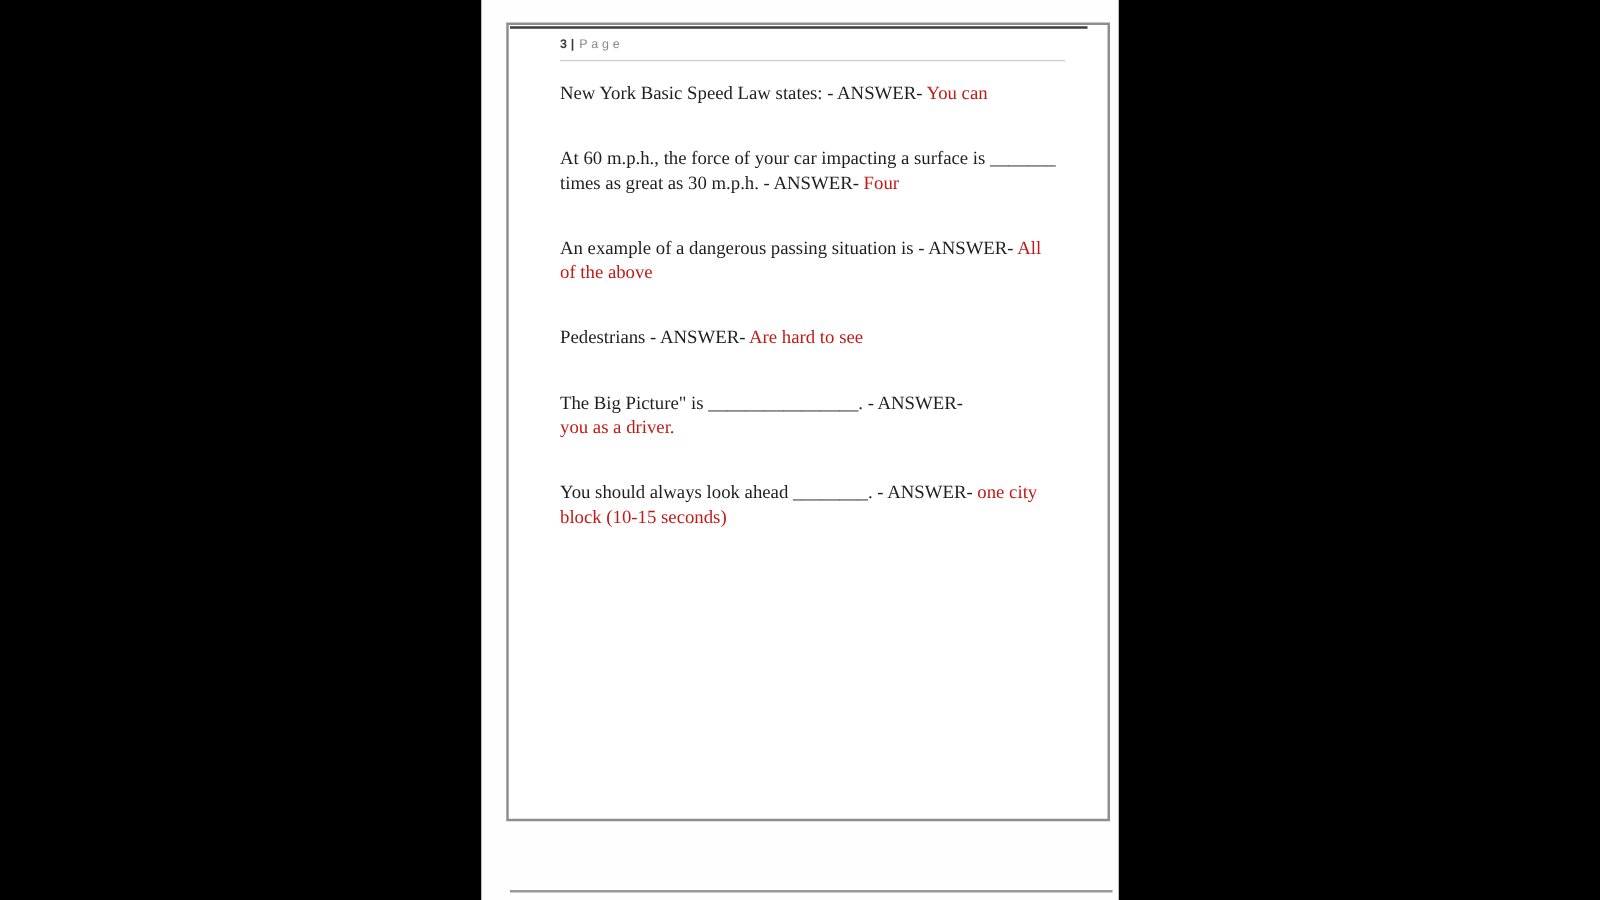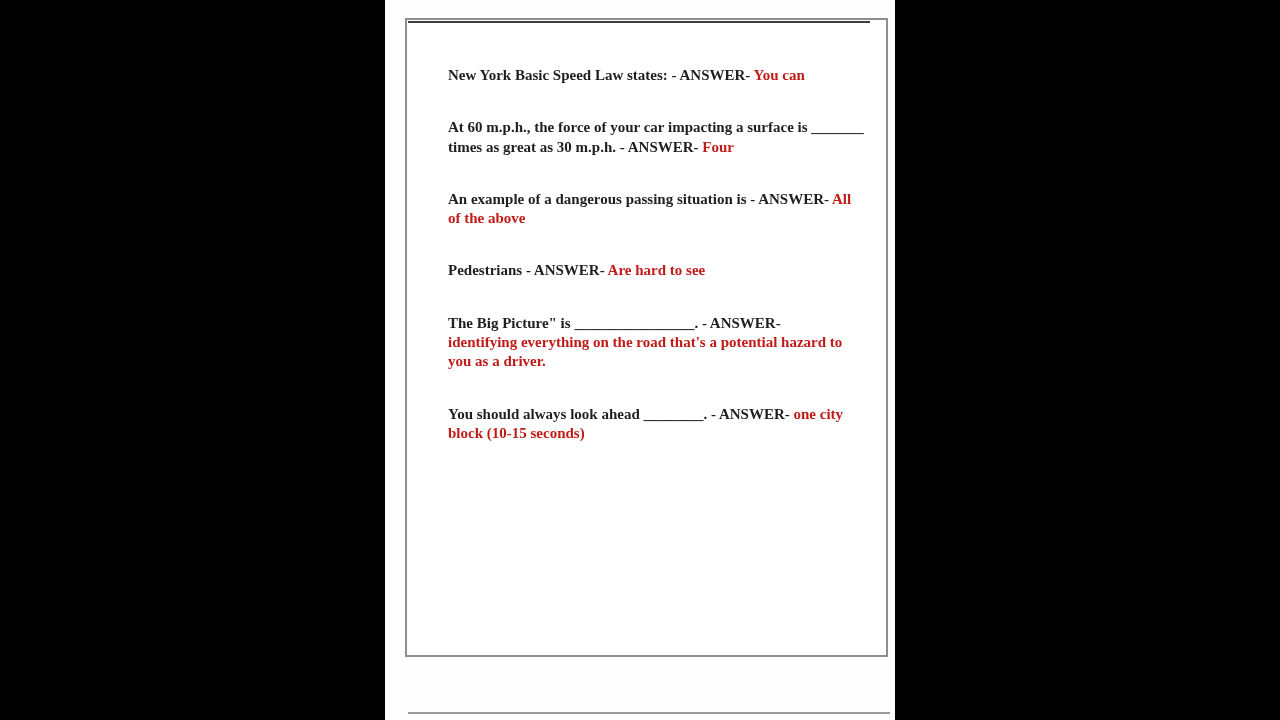--- a/index.html
+++ b/index.html
@@ -46,21 +46,21 @@
   }
   .page-header .header-label {
     letter-spacing: 3px;
   }
 
   .doc-content {
     position: absolute; left: 41px; top: 46px; width: 406px;
     font-size: 15px;
     color: var(--text, #1f1f1f);
   }
-  .para { margin-bottom: 33px; font-weight: bold; }
+  .para { margin-bottom: 33px; }
   .para:last-child { margin-bottom: 0; margin-top: 16px; }
   .line { line-height: 19.3px; white-space: nowrap; }
   .line .q   { color: var(--text, #1f1f1f); }
   .line .ans { color: var(--answer, #c11b17); }
 
   .next-page-top-edge {
     position: absolute; left: 23px; top: 712px; width: 482px; height: 2px;
     background: var(--next-page-line, #9a9a9a);
   }
 </style>
@@ -68,39 +68,41 @@
 <body>
 
 <div class="letterbox left"></div>
 <div class="letterbox right"></div>
 
 <div class="video-frame">
 
   <div class="document-page">
     <div class="page-top-edge"></div>
 
+    <div class="page-header">
+      <span class="page-number">3</span><span class="separator">|</span><span class="header-label">Page</span>
+    </div>
 
     <div class="doc-content">
         <div class="para">
           <div class="line"><span class="q">New York Basic Speed Law states: - ANSWER- </span><span class="ans">You can</span></div>
         </div>
         <div class="para">
           <div class="line"><span class="q">At 60 m.p.h., the force of your car impacting a surface is _______</span></div>
           <div class="line"><span class="q">times as great as 30 m.p.h. - ANSWER- </span><span class="ans">Four</span></div>
         </div>
         <div class="para">
           <div class="line"><span class="q">An example of a dangerous passing situation is - ANSWER- </span><span class="ans">All</span></div>
           <div class="line"><span class="ans">of the above</span></div>
         </div>
         <div class="para">
           <div class="line"><span class="q">Pedestrians - ANSWER- </span><span class="ans">Are hard to see</span></div>
         </div>
         <div class="para">
           <div class="line"><span class="q">The Big Picture" is ________________. - ANSWER-</span></div>
-          <div class="line"><span class="ans">identifying everything on the road that's a potential hazard to</span></div>
           <div class="line"><span class="ans">you as a driver.</span></div>
         </div>
         <div class="para">
           <div class="line"><span class="q">You should always look ahead ________. - ANSWER- </span><span class="ans">one city</span></div>
           <div class="line"><span class="ans">block (10-15 seconds)</span></div>
         </div>
       </div>
   </div>
 
   <div class="next-page-top-edge"></div>

